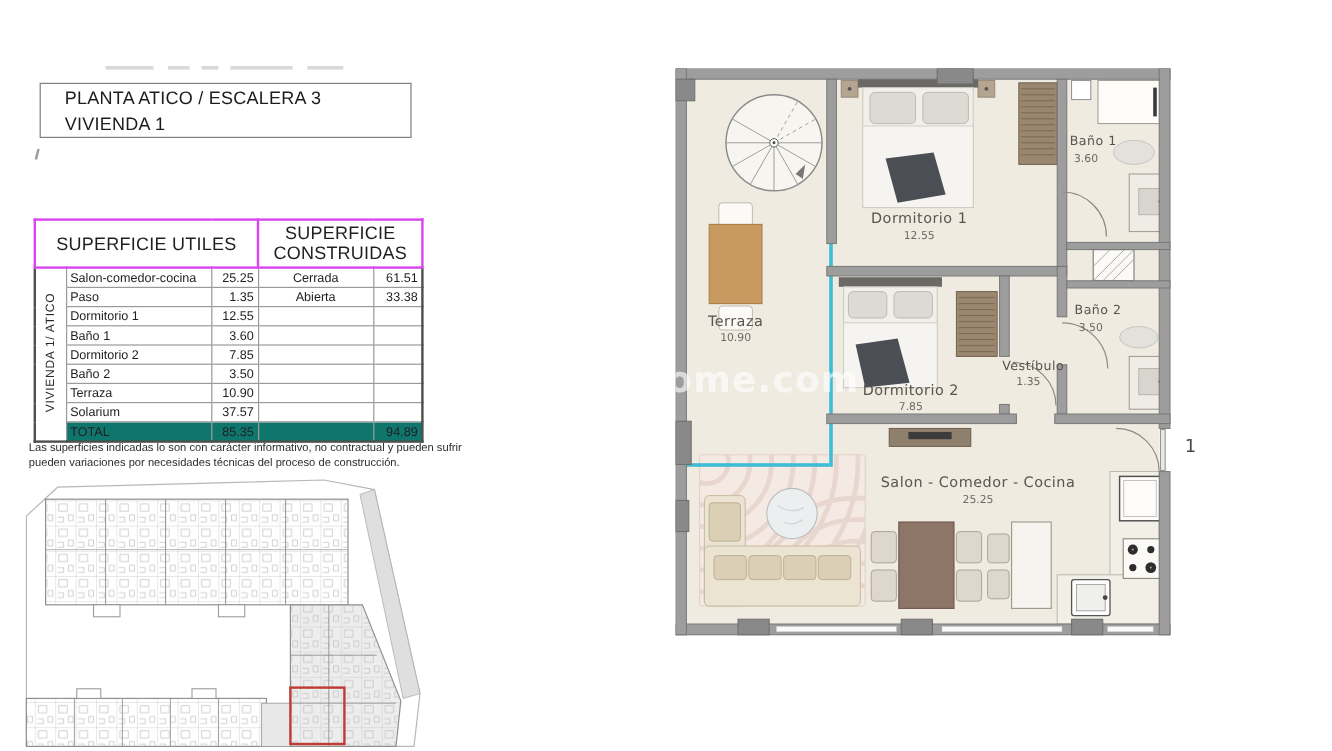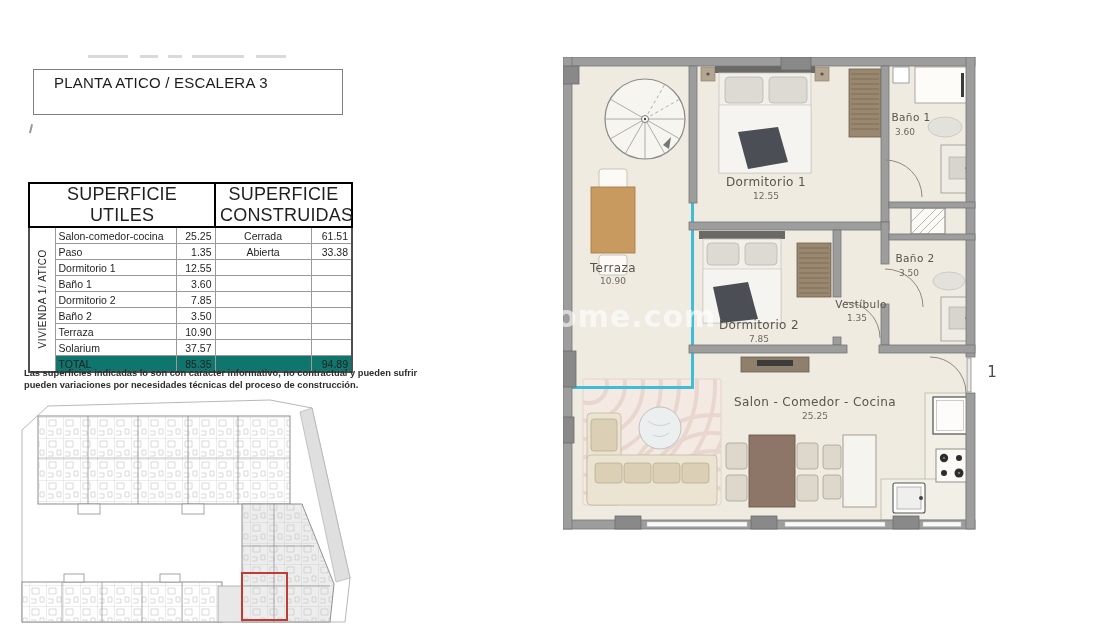--- a/index.html
+++ b/index.html
@@ -10,34 +10,34 @@
   .ghost{position:absolute;top:55px;height:3px;background:#d9d9d9;}
 
   
   .title-box{position:absolute;left:33px;top:69px;width:288px;height:42px;
     border:1.5px solid #7f7f7f;padding:2px 0 0 20px;color:#1c1c1c;
     font-size:15px;line-height:21px;letter-spacing:.2px;}
 
   
   table.areas{position:absolute;left:28px;top:182px;width:323px;border-collapse:collapse;
     table-layout:fixed;font-size:10.5px;color:#1f1f1f;border:2px solid #4f4f4f;}
-  table.areas th{border:2px solid #000000;font-weight:400;font-size:18px;height:38px;
+  table.areas th{border:2px solid #d946ef;font-weight:400;font-size:15px;height:38px;
     text-align:center;vertical-align:middle;padding:0 4px;letter-spacing:.2px;}
   table.areas td{border:1px solid #9a9a9a;height:15px;padding:0 3px;vertical-align:middle;}
   td.side{border-right:1.5px solid #555;width:26px;text-align:center;padding:0;}
   .vert{writing-mode:vertical-rl;transform:rotate(180deg);font-size:10px;letter-spacing:.6px;
     color:#2a2a2a;white-space:nowrap;}
   td.nm{text-align:left;}
   td.vl{text-align:right;}
   td.bn{text-align:center;border-left:2px solid #4f4f4f;}
   tr.tot td{background:#0f766e;}
 
   
   .disclaimer{position:absolute;left:24px;top:367px;width:360px;font-size:9.3px;
-    line-height:12px;color:#2d2d2d;font-weight:bold;}
+    line-height:12px;color:#2d2d2d;}
   .disclaimer div{white-space:nowrap;}
 
   
   .tick{position:absolute;left:30px;top:124px;width:1.5px;height:9px;background:#9a9a9a;
     transform:rotate(14deg);}
 
   #siteplan{position:absolute;left:12px;top:396px;}
   #floorplan{position:absolute;left:563px;top:57px;}
 
   .plan-label{font-family:"DejaVu Sans",sans-serif;font-size:12px;fill:#59544d;letter-spacing:.4px;}
@@ -54,20 +54,21 @@
 
   <span class="ghost" style="left:88px;width:40px"></span>
   <span class="ghost" style="left:140px;width:18px"></span>
   <span class="ghost" style="left:168px;width:14px"></span>
   <span class="ghost" style="left:192px;width:52px"></span>
   <span class="ghost" style="left:256px;width:30px"></span>
   <span class="tick"></span>
 
   <div class="title-box">
     <div>PLANTA ATICO / ESCALERA 3</div>
+    <div>VIVIENDA 1</div>
   </div>
 
   <table class="areas">
     <colgroup>
       <col style="width:26px">
         <col style="width:121px">
         <col style="width:39px">
       <col style="width:96px">
         <col style="width:41px">
     </colgroup>

